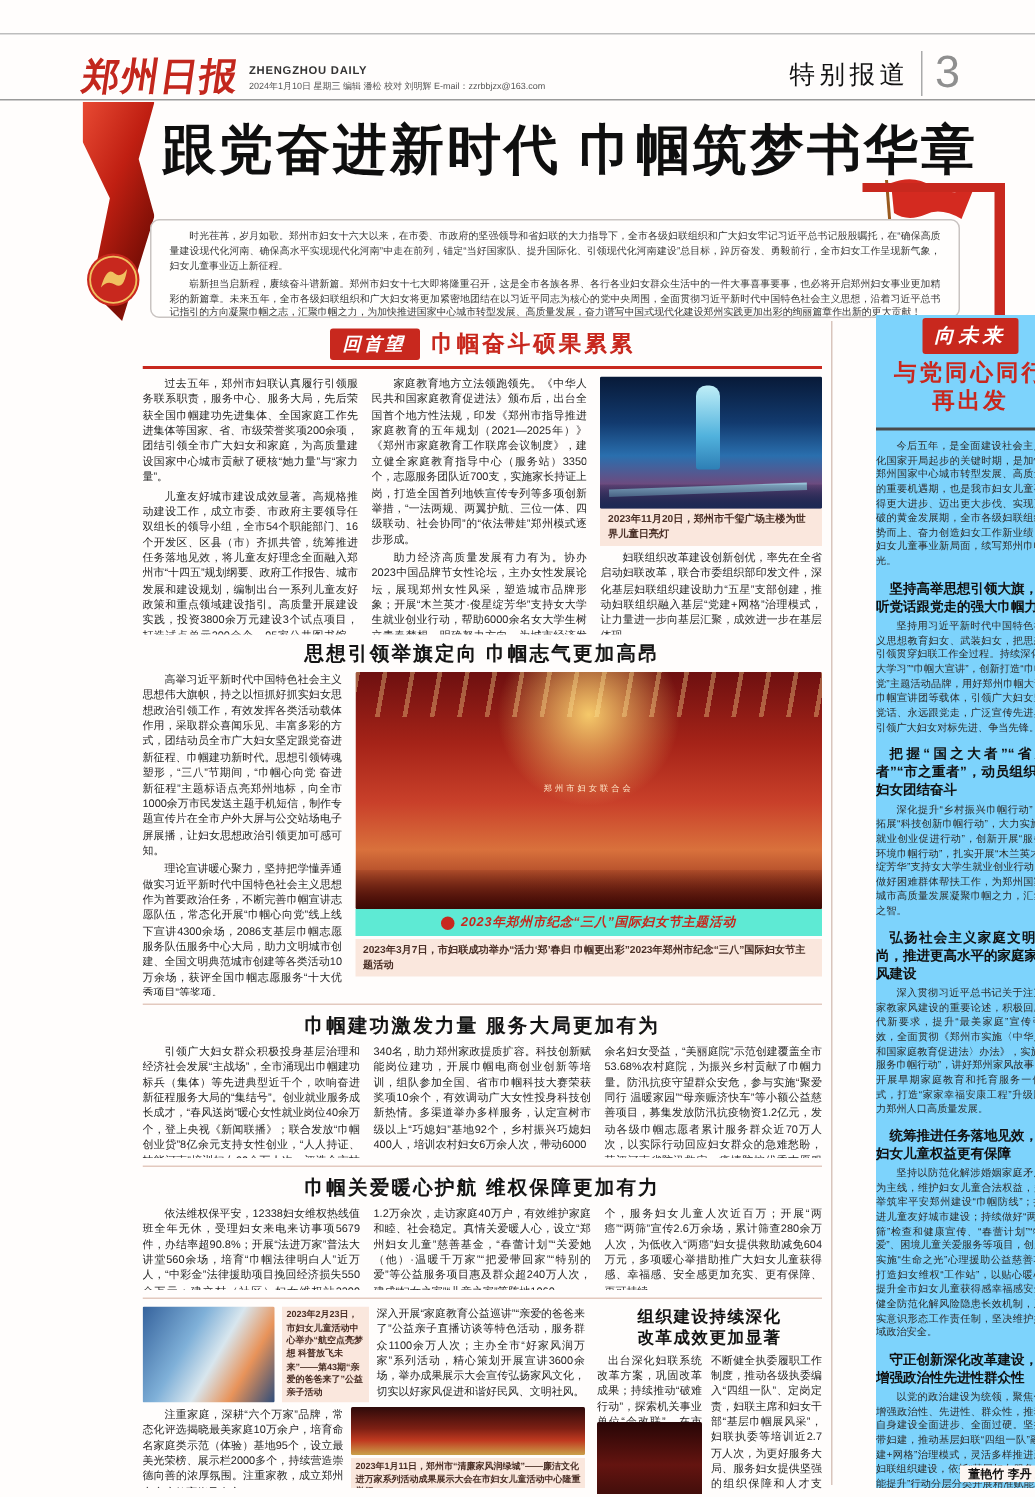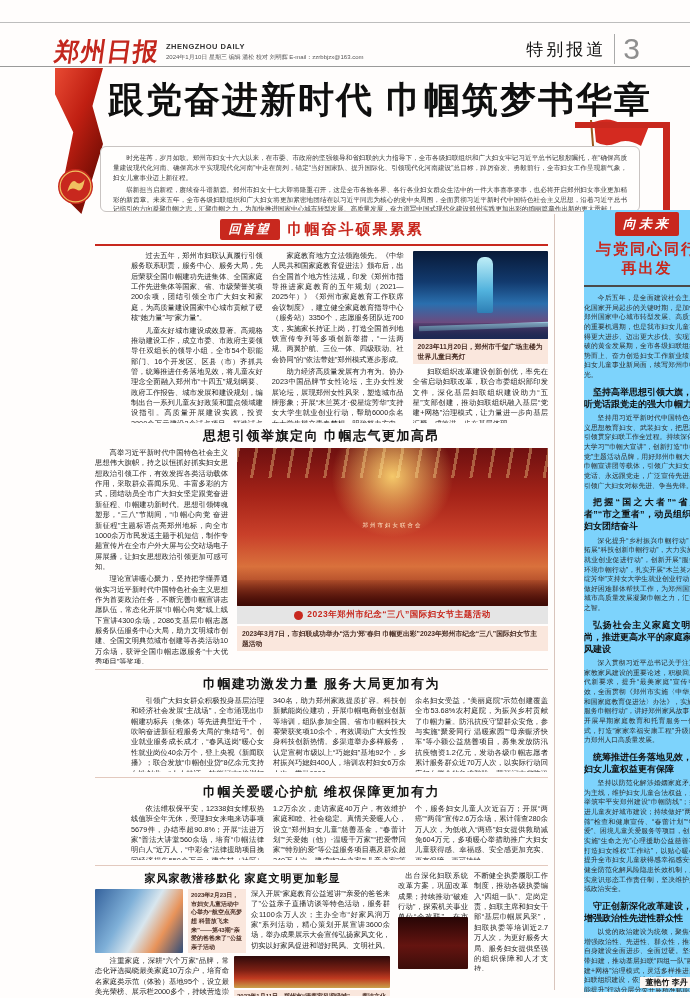--- a/index.html
+++ b/index.html
@@ -34,21 +34,21 @@
   .intro p{margin:0 0 2px;font-size:6.6px;line-height:1.5;text-align:justify;text-indent:2em;color:#3a3a3a;}
   
   .main{position:absolute;left:95px;top:216px;width:453px;height:780px;overflow:hidden;}
   .t{font-size:7.3px;line-height:1.42;text-align:justify;color:#262626;}
   .t p{margin:0 0 2px;text-indent:2em;}
   .s1head{display:flex;align-items:center;gap:8px;justify-content:center;height:26px;}
   .badge{background:#c8281e;color:#fff;font-size:12px;font-weight:bold;font-style:italic;
          padding:2px 9px;border-radius:2px;letter-spacing:2px;}
   .s1title{color:#c8281e;font-size:15px;font-weight:bold;letter-spacing:2px;}
   .redrule{height:2px;background:#c8281e;margin:2px 0 5px;}
-  .cols{display:flex;gap:9px;margin-left:36px;}
+  .cols{display:flex;gap:9px;}
   .col{overflow:hidden;}
   .s1body{height:172px;}
   .photo{position:relative;overflow:hidden;border-radius:1px;}
   .cap{background:#fae7dd;color:#4a2f26;font-size:6.8px;font-weight:bold;line-height:1.4;
        padding:3px 5px;text-align:left;}
   .ph1{height:88px;background:linear-gradient(180deg,#081a38 0%,#123a6e 35%,#2a6fae 60%,#6e4a7e 82%,#27224a 100%);}
   .tower{position:absolute;left:64px;top:6px;width:16px;height:56px;border-radius:7px 7px 2px 2px;
          background:linear-gradient(180deg,#bfeef7,#51b2dd 60%,#2e7fb5);}
   .crowd{position:absolute;left:0;bottom:0;width:100%;height:16px;background:linear-gradient(180deg,rgba(20,30,70,.2),#1d2a55);}
   .crowdbanner{position:absolute;left:6px;bottom:10px;width:132px;height:5px;background:#9fd8e8;opacity:.85;transform:rotate(-2deg);}
@@ -56,21 +56,21 @@
   .s2row{display:flex;gap:9px;height:216px;}
   .ph2{height:158px;background:
        radial-gradient(circle at 50% 18%,#f5c96a 0%,rgba(245,201,106,0) 30%),
        linear-gradient(180deg,#6e1010 0%,#a52318 30%,#c9402a 55%,#d9713c 75%,#7e1d12 100%);}
   .stageTitle{position:absolute;left:0;top:52px;width:100%;text-align:center;color:#f6d375;
        font-size:14px;font-weight:900;letter-spacing:1px;text-shadow:0 1px 2px #5e0d05;}
   .stageSub{position:absolute;left:0;top:74px;width:100%;text-align:center;color:#ffe9c9;font-size:5.5px;letter-spacing:2px;}
   .stageLights{position:absolute;left:0;top:0;width:100%;height:30px;
        background:repeating-linear-gradient(100deg,rgba(255,230,150,.35) 0 3px,rgba(255,230,150,0) 3px 18px);}
   .stageCrowd{position:absolute;left:0;bottom:0;width:100%;height:26px;background:linear-gradient(180deg,rgba(60,8,4,.1),#3c0a05);}
-  .ribbonStrip{display:flex;align-items:center;gap:4px;justify-content:center;background:#e5e5e5;height:18px;}
+  .ribbonStrip{display:flex;align-items:center;gap:4px;justify-content:center;background:#5eead4;height:18px;font-style:italic;}
   .ribbonStrip .dot{width:9px;height:9px;border-radius:50%;background:#c8281e;flex:0 0 auto;}
   .ribbonStrip span.rt{color:#c8281e;font-size:8.5px;font-weight:bold;letter-spacing:.5px;}
   .divider{height:1px;background:#e3c9be;margin:5px 0;}
   .s3cols .col{height:76px;}
   .s4cols .col{height:56px;}
   .bottom{display:flex;gap:8px;height:136px;margin-top:2px;}
   .s5{width:295px;flex:0 0 auto;}
   .minititle{text-align:center;font-size:11px;font-weight:bold;color:#141414;letter-spacing:1px;margin:0 0 3px;}
   .s5r1{display:flex;gap:5px;height:64px;overflow:hidden;}
   .ph3{width:88px;height:64px;flex:0 0 auto;background:linear-gradient(120deg,#35629c 0%,#7fb0d8 35%,#d8e6ee 55%,#e8935a 75%,#2f4d7a 100%);}
@@ -215,40 +215,43 @@
       <div class="col t" style="width:145px;">
           <p style="text-indent:0;">个，服务妇女儿童人次近百万；开展“两癌”“两筛”宣传2.6万余场，累计筛查280余万人次，为低收入“两癌”妇女提供救助减免604万元，多项暖心举措助推广大妇女儿童获得感、幸福感、安全感更加充实、更有保障、更可持续。</p>
         </div>
     </div>
 
     <div class="divider"></div>
 
     <div class="bottom">
 
       <div class="s5">
-        <div class="minititle">家风家教潜移默化 家庭文明更加彰显</div>
         <div class="s5r1">
           <div class="photo ph3"></div>
           <div class="capcol">2023年2月23日，市妇女儿童活动中心举办“航空点亮梦想 科普放飞未来”——第43期“亲爱的爸爸来了”公益亲子活动</div>
           <div class="t" style="flex:1;overflow:hidden;">
             <p style="text-indent:0;">深入开展“家庭教育公益巡讲”“亲爱的爸爸来了”公益亲子直播访谈等特色活动，服务群众1100余万人次；主办全市“好家风润万家”系列活动，精心策划开展宣讲3600余场，举办成果展示大会宣传弘扬家风文化，切实以好家风促进和谐好民风、文明社风。</p>
           </div>
         </div>
         <div class="s5r2">
           <div class="t" style="width:134px;flex:0 0 auto;overflow:hidden;">
             <p>注重家庭，深耕“六个万家”品牌，常态化评选揭晓最美家庭10万余户，培育命名家庭类示范（体验）基地95个，设立最美光荣榜、展示栏2000多个，持续营造崇德向善的浓厚氛围。注重家教，成立郑州市家庭教育指导中心。</p>
           </div>
           <div style="flex:1;overflow:hidden;">
             <div class="photo ph4"></div>
             <div class="capcol" style="width:auto;margin-top:2px;">2023年1月11日，郑州市“清廉家风润绿城”——廉洁文化进万家系列活动成果展示大会在市妇女儿童活动中心隆重举行</div>
           </div>
         </div>
       </div>
 
       <div class="s6">
+        <div class="minititle">
+          <div>组织建设持续深化</div>
+          <div>改革成效更加显著</div>
+        </div>
         <div class="s6row">
           <div style="width:70px;flex:0 0 auto;overflow:hidden;">
             <div class="t" style="height:46px;overflow:hidden;">
               <p style="text-indent:1em;">出台深化妇联系统改革方案，巩固改革成果；持续推动“破难行动”，探索机关事业单位“会改联”，在市直单位、市属高校等建立妇联组织84个，在新经济组织、新社会组织、新就业群体建立妇联组织1000个，发展团体会员36家，“妇女之家”实现全覆盖，进一步延伸妇联工作臂膀；</p>
             </div>
             <div class="photo ph5"></div>
           </div>
           <div class="t" style="width:74px;overflow:hidden;">
             <p style="text-indent:0;">不断健全执委履职工作制度，推动各级执委编入“四组一队”、定岗定责，妇联主席和妇女干部“基层巾帼展风采”，妇联执委等培训近2.7万人次，为更好服务大局、服务妇女提供坚强的组织保障和人才支持。</p>
           </div>

